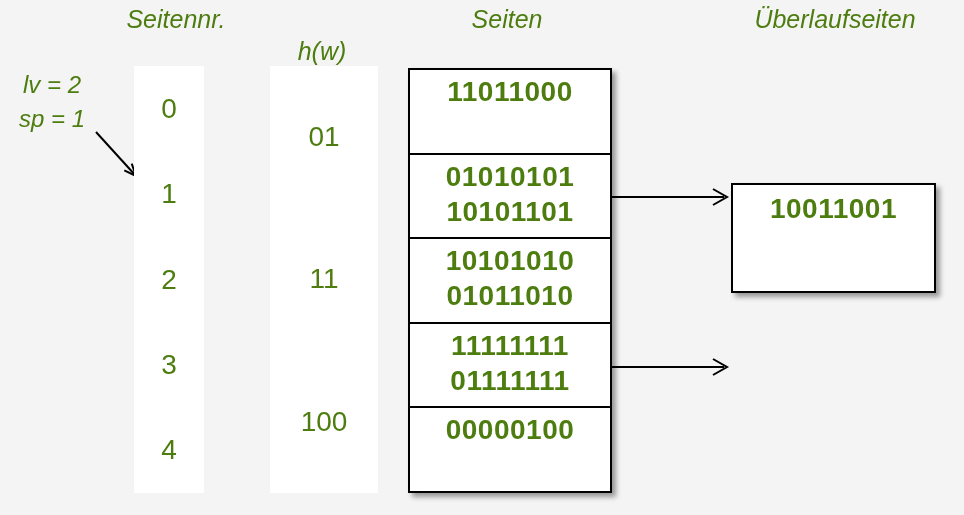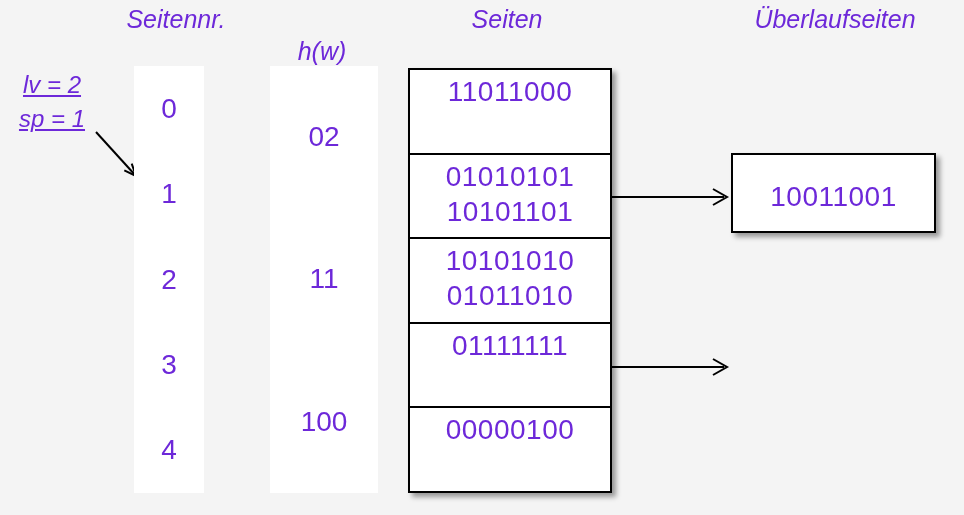--- a/index.html
+++ b/index.html
@@ -2,21 +2,21 @@
 <html><head>
 <meta charset="utf-8">
 <style>
   html, body { margin: 0; padding: 0; }
   .canvas {
     position: relative;
     width: 964px;
     height: 515px;
     background: #f4f4f4;
     font-family: "Liberation Sans", sans-serif;
-    color: #6d28d9;
+    color: #4d7c0f;
     overflow: hidden;
   }
   .hdr {
     position: absolute;
     top: 5px;
     font-style: italic;
     font-size: 25px;
     font-weight: 500;
     text-align: center;
     white-space: nowrap;
@@ -24,21 +24,20 @@
   .annotation {
     position: absolute;
     left: 8px;
     top: 68px;
     width: 88px;
     text-align: center;
     font-style: italic;
     font-size: 24px;
     font-weight: 500;
     line-height: 34px;
-    text-decoration: underline;
   }
   .band {
     position: absolute;
     top: 66px;
     height: 427px;
     background: #ffffff;
     display: flex;
     flex-direction: column;
   }
   .band-seitennr { left: 134px; width: 70px; }
@@ -69,38 +68,39 @@
     box-sizing: border-box;
     border-bottom: 2.5px solid #000;
     display: flex;
     flex-direction: column;
     align-items: center;
     padding-top: 4px;
   }
   .prow:last-child { border-bottom: none; }
   .bin {
     font-size: 28px;
-    font-weight: 400;
+    font-weight: 700;
     line-height: 35px;
     letter-spacing: 0.5px;
     white-space: nowrap;
   }
   .obox {
     position: absolute;
     left: 731px;
     width: 205px;
-    height: 80px;
+    height: 110px;
     box-sizing: border-box;
     background: #ffffff;
     border: 2.5px solid #000;
     box-shadow: 4px 4px 5px rgba(0,0,0,0.38);
     display: flex;
     flex-direction: column;
     align-items: center;
-    padding-top: 24px;
+    padding-top: 6px;
+    margin-top: 30px;
   }
   .obox-1 { top: 153px; }
   .obox-2 { top: 324px; }
   .arrow-svg { position: absolute; }
   .arrow-svg line, .arrow-svg polyline {
     stroke: #000;
     stroke-width: 2;
     fill: none;
   }
 </style>
@@ -126,38 +126,39 @@
 
   <div class="band band-seitennr">
     <div class="cell">0</div>
     <div class="cell">1</div>
     <div class="cell">2</div>
     <div class="cell">3</div>
     <div class="cell">4</div>
   </div>
 
   <div class="band band-hw">
-    <div class="cell">02</div>
+    <div class="cell">01</div>
     <div class="cell">11</div>
     <div class="cell">100</div>
   </div>
 
   <div class="pages-table">
     <div class="prow">
       <div class="bin">11011000</div>
     </div>
     <div class="prow">
       <div class="bin">01010101</div>
       <div class="bin">10101101</div>
     </div>
     <div class="prow">
       <div class="bin">10101010</div>
       <div class="bin">01011010</div>
     </div>
     <div class="prow">
+      <div class="bin">11111111</div>
       <div class="bin">01111111</div>
     </div>
     <div class="prow">
       <div class="bin">00000100</div>
     </div>
   </div>
 
   <svg class="arrow-svg" style="left:612px; top:185px;" width="122" height="24">
     <line x1="0" y1="12" x2="112" y2="12"></line>
     <polyline points="101,4 115,12 101,20"></polyline>

